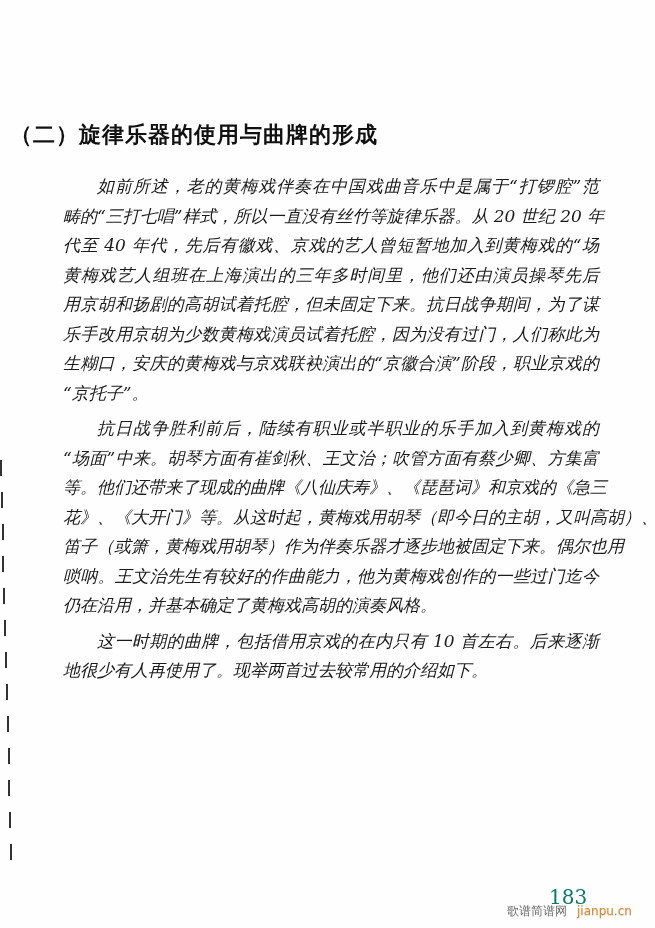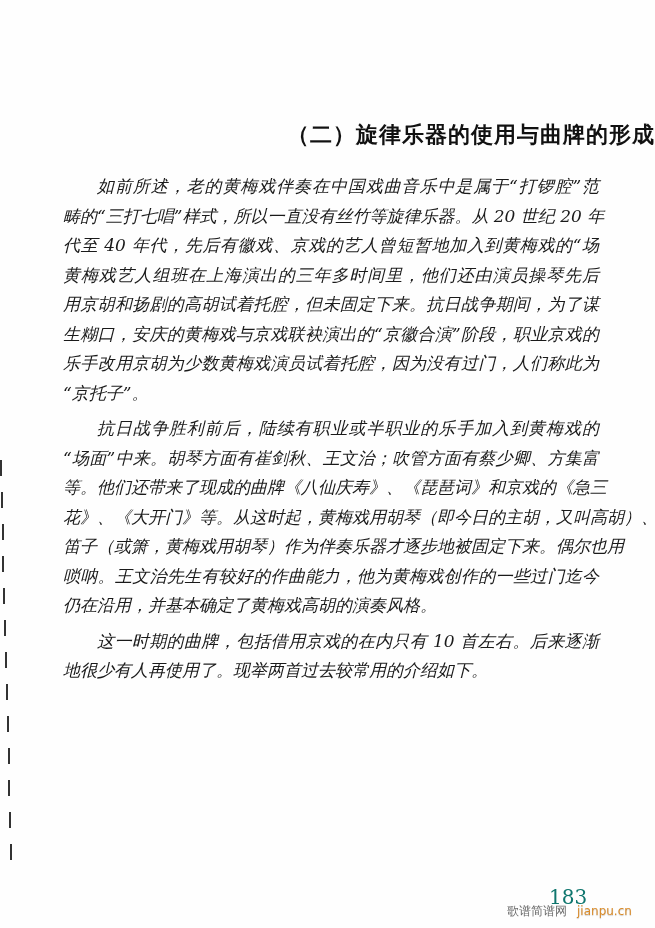--- a/index.html
+++ b/index.html
@@ -18,21 +18,21 @@
       position: absolute;
       left: 0; top: 0;
       width: 655px; height: 928px;
       background: #fefefe;
     }
     .section-title {
       position: absolute;
       left: 0;
       width: 655px;
       top: 120px;
-      text-align: right;
+      text-align: left;
       font-family: "DejaVu Sans", sans-serif;
       font-weight: bold;
       font-size: 22px;
       letter-spacing: 1px;
       color: #111111;
       padding-left: 10px;
       box-sizing: border-box;
     }
     .body-text {
       position: absolute;
@@ -106,22 +106,22 @@
   <div class="section-title">（二）旋律乐器的使用与曲牌的形成</div>
 
   <div class="body-text">
 
     <div>
       <span class="line indent">如前所述，老的黄梅戏伴奏在中国戏曲音乐中是属于“打锣腔”范</span>
       <span class="line">畴的“三打七唱”样式，所以一直没有丝竹等旋律乐器。从 20 世纪 20 年</span>
       <span class="line">代至 40 年代，先后有徽戏、京戏的艺人曾短暂地加入到黄梅戏的“场</span>
       <span class="line">黄梅戏艺人组班在上海演出的三年多时间里，他们还由演员操琴先后</span>
       <span class="line">用京胡和扬剧的高胡试着托腔，但未固定下来。抗日战争期间，为了谋</span>
+      <span class="line">乐手改用京胡为少数黄梅戏演员试着托腔，因为没有过门，人们称此为</span>
       <span class="line">生糊口，安庆的黄梅戏与京戏联袂演出的“京徽合演”阶段，职业京戏的</span>
-      <span class="line">乐手改用京胡为少数黄梅戏演员试着托腔，因为没有过门，人们称此为</span>
       <span class="line last">“京托子”。</span>
     </div>
 
     <div class="para-gap"></div>
 
     <div>
       <span class="line indent">抗日战争胜利前后，陆续有职业或半职业的乐手加入到黄梅戏的</span>
       <span class="line">“场面”中来。胡琴方面有崔剑秋、王文治；吹管方面有蔡少卿、方集富</span>
       <span class="line">等。他们还带来了现成的曲牌《八仙庆寿》、《琵琶词》和京戏的《急三</span>
       <span class="line">花》、《大开门》等。从这时起，黄梅戏用胡琴（即今日的主胡，又叫高胡）、</span>

